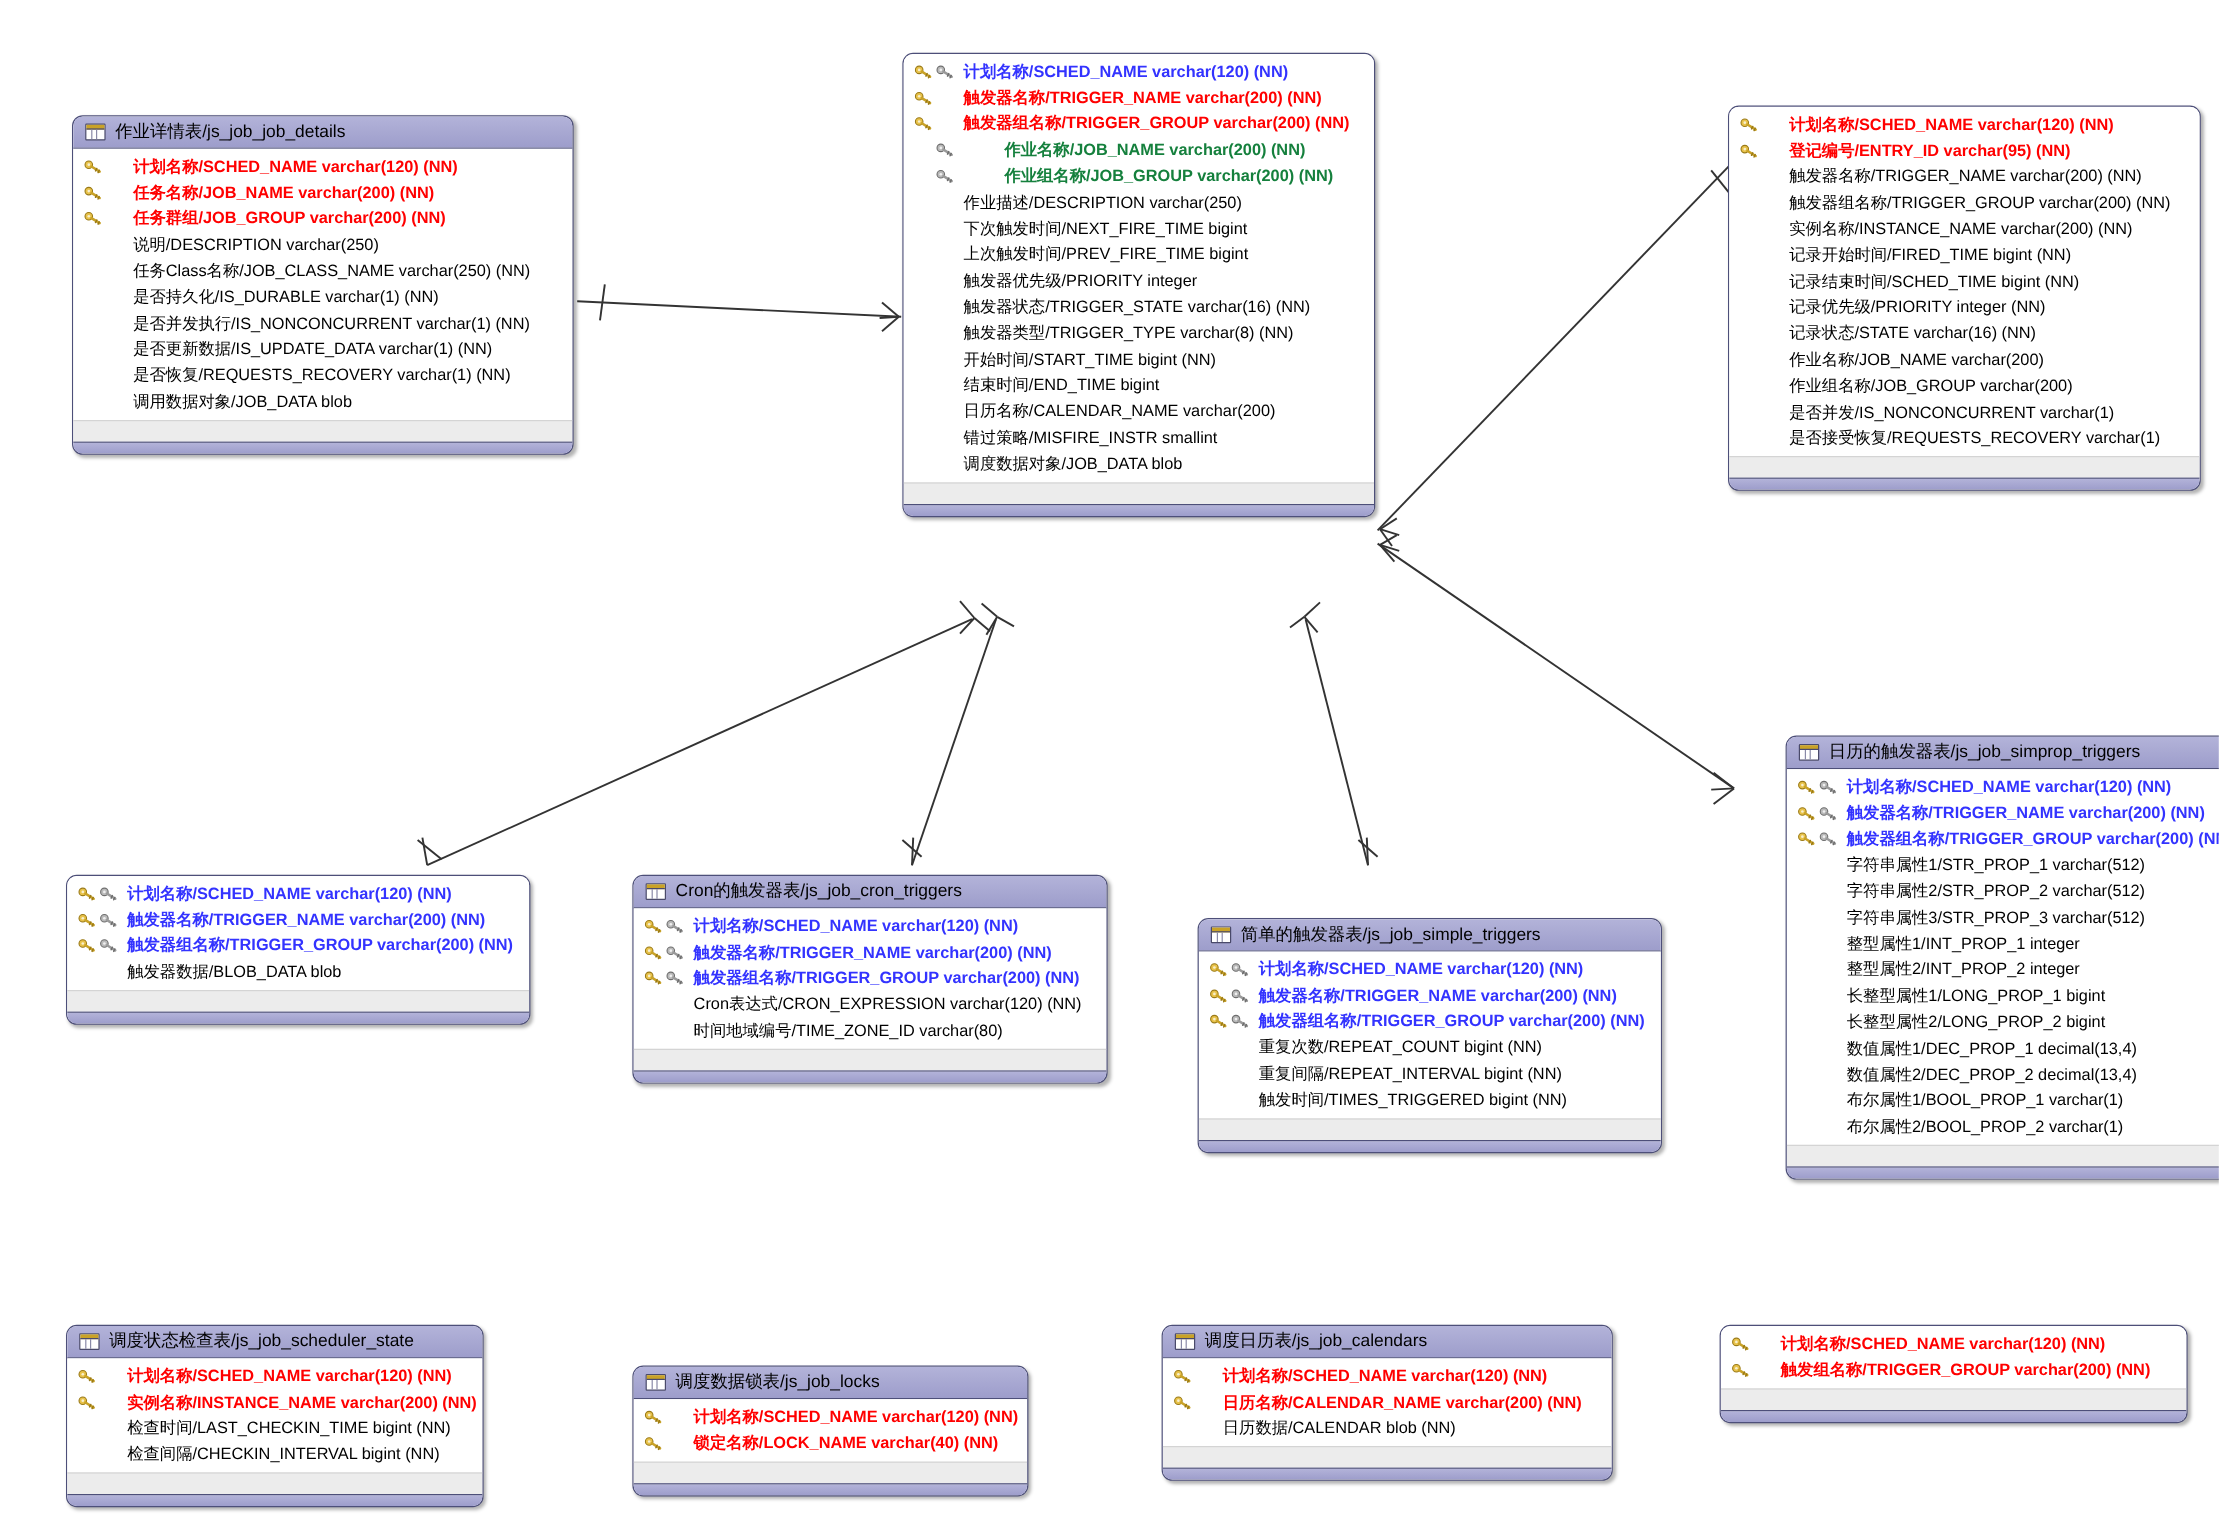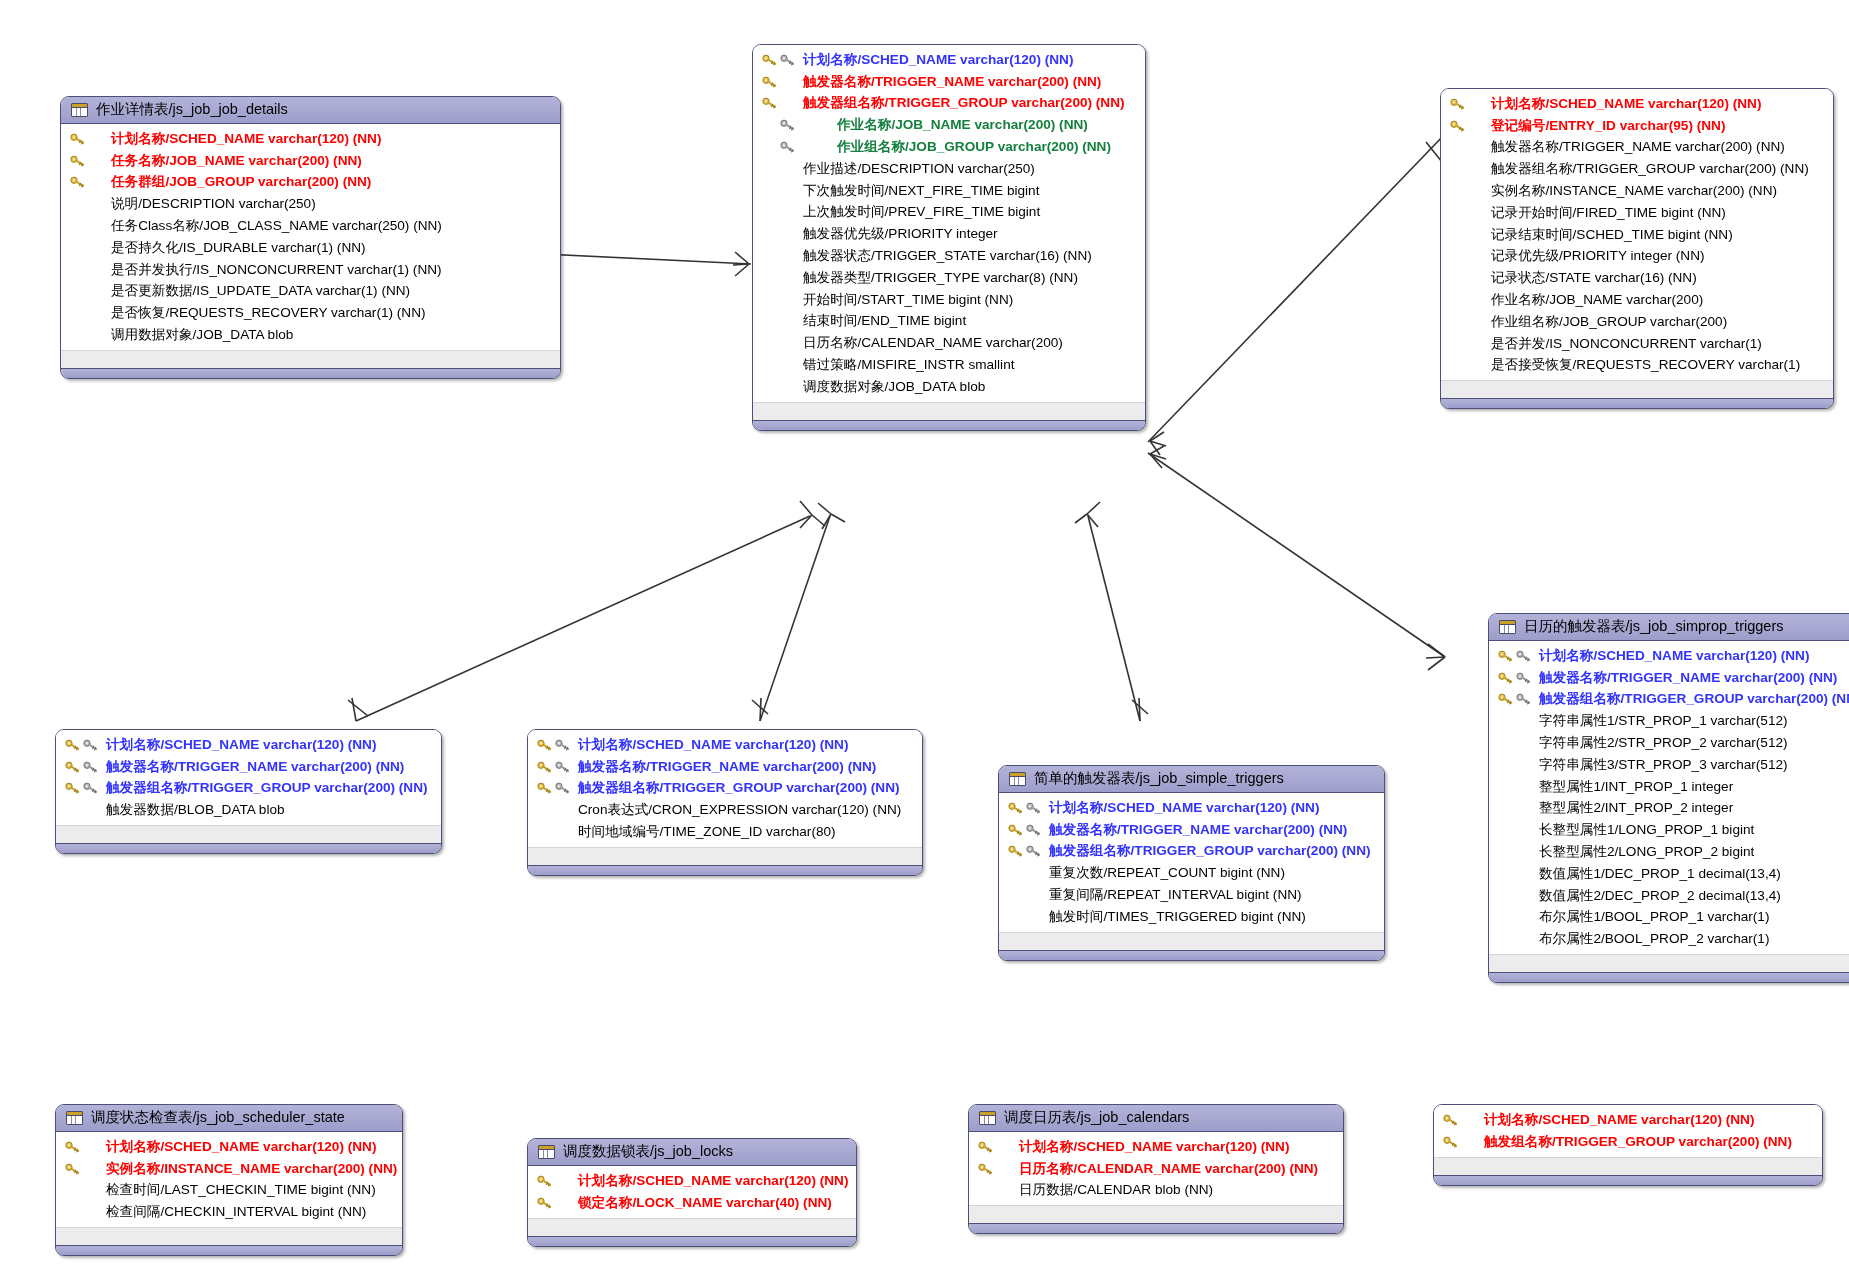--- a/index.html
+++ b/index.html
@@ -124,21 +124,21 @@
       <path d="M 1150 454 L 1164 446"></path>
       <path d="M 1150 454 L 1162 468"></path>
       <path d="M 1150 454 L 1166 459"></path>
       <path d="M 1445 657 L 1428 644"></path>
       <path d="M 1445 657 L 1428 670"></path>
       <path d="M 1445 657 L 1426 658"></path>
     </g>
   </svg>
 
   <div id="entities-root">
-      <div class="entity" style="left: 60px; top: 96px; width: 501px;">
+      <div class="entity" style="left: 60px; top: 96px; width: 418px;">
         <div class="ent-header">
           <span class="tbl-icon"></span>
           <span class="ent-title">作业详情表/js_job_job_details</span>
         </div>
         <div class="ent-body">
           <div class="attr">
             <span class="keyslot">
   <svg class="key" viewBox="0 0 16 13" xmlns="http://www.w3.org/2000/svg">
     <circle cx="4.2" cy="4.6" r="3.4" fill="#e8c24a" stroke="#9a7a18" stroke-width="1"></circle>
     <circle cx="4.2" cy="4.6" r="1.2" fill="#f7efcd"></circle>
@@ -632,20 +632,24 @@
           <div class="attr">
             <span class="keyslot empty"></span>
             <span class="keyslot empty"></span>
             <span class="attr-label c-black">触发器数据/BLOB_DATA blob</span>
           </div>
         </div>
         <div class="ent-footer"></div>
         <div class="ent-footer2"></div>
       </div>
       <div class="entity" style="left: 527px; top: 729px; width: 396px;">
+        <div class="ent-header">
+          <span class="tbl-icon"></span>
+          <span class="ent-title">Cron的触发器表/js_job_cron_triggers</span>
+        </div>
         <div class="ent-body">
           <div class="attr">
             <span class="keyslot">
   <svg class="key" viewBox="0 0 16 13" xmlns="http://www.w3.org/2000/svg">
     <circle cx="4.2" cy="4.6" r="3.4" fill="#e8c24a" stroke="#9a7a18" stroke-width="1"></circle>
     <circle cx="4.2" cy="4.6" r="1.2" fill="#f7efcd"></circle>
     <path d="M6.6 6.2 L14 10.8" stroke="#c9a227" stroke-width="2.3" stroke-linecap="round"></path>
     <path d="M11.4 8.0 L10.3 10.2" stroke="#9a7a18" stroke-width="1.4" stroke-linecap="round"></path>
     <path d="M13.6 9.6 L12.6 11.7" stroke="#9a7a18" stroke-width="1.4" stroke-linecap="round"></path>
   </svg>

